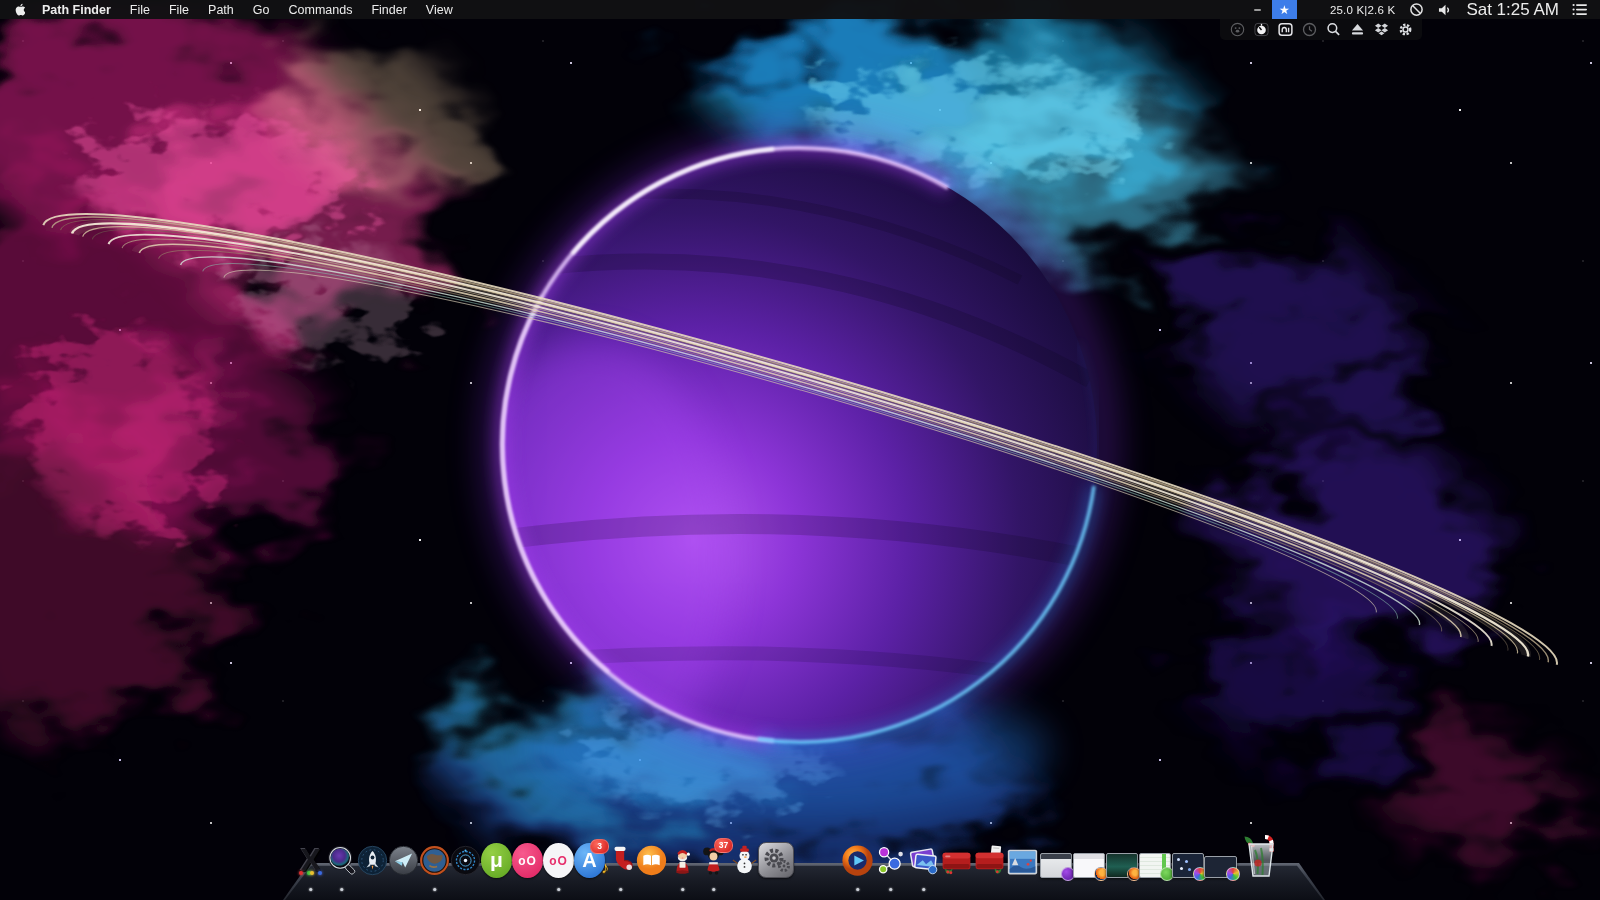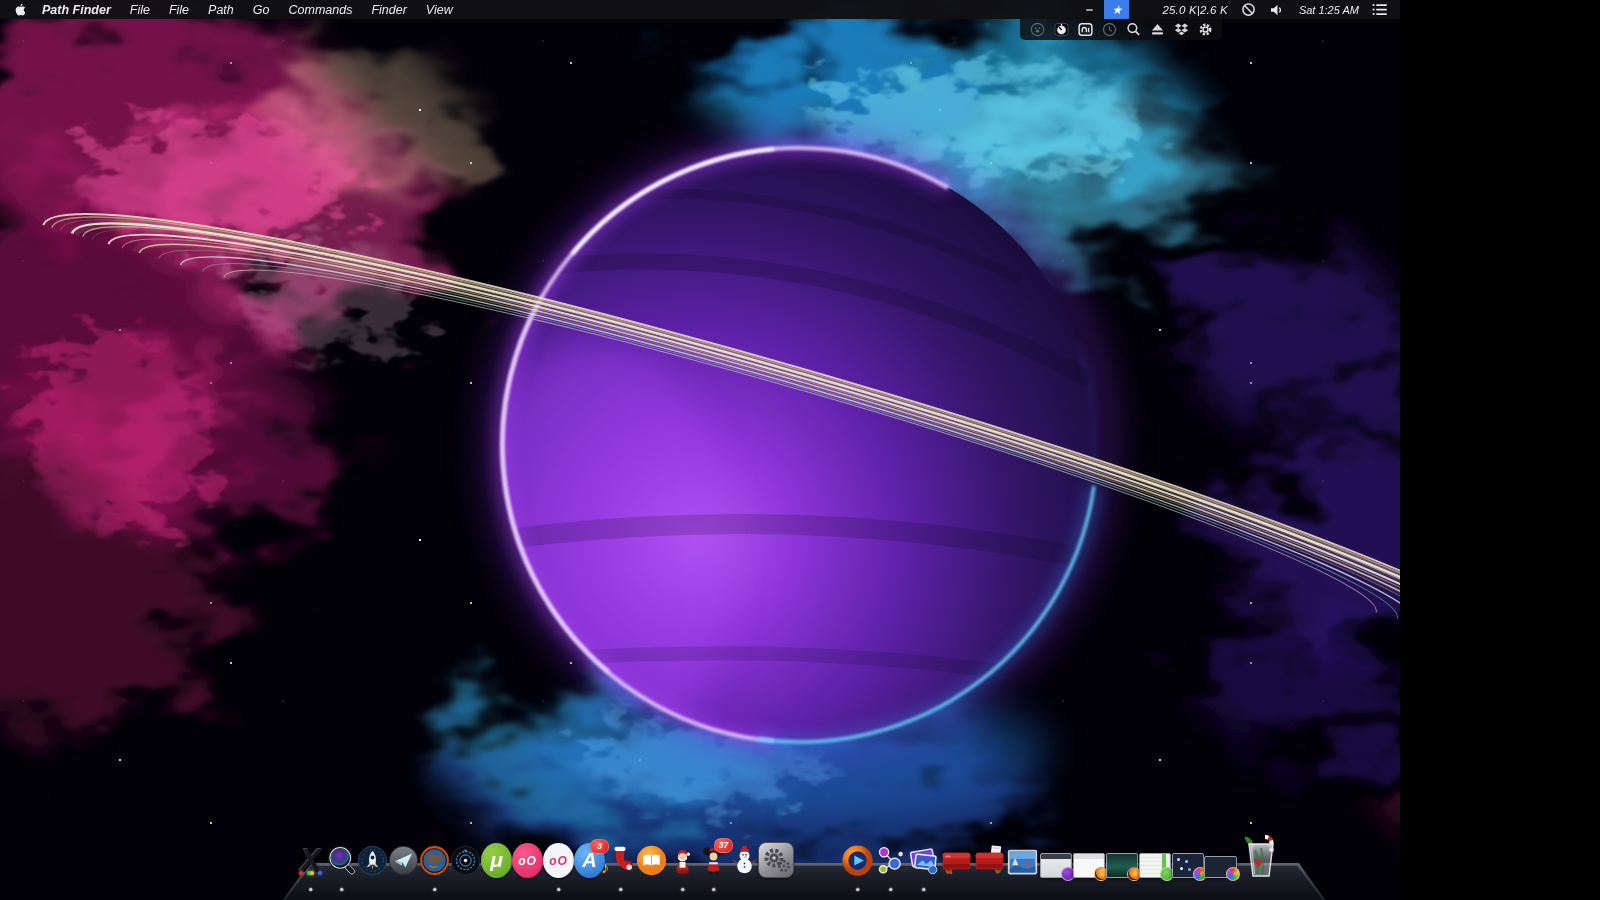--- a/index.html
+++ b/index.html
@@ -1,17 +1,17 @@
 <!DOCTYPE html>
 <html><head>
 <meta charset="utf-8">
 <style>
   html,body{margin:0;padding:0;background:#000;}
-  .screen{position:relative;width:1400px;height:900px;overflow:hidden;background:#020108;
-          font-family:"Liberation Sans",sans-serif;font-style:italic;-webkit-font-smoothing:antialiased;}
+  .screen{position:relative;width:1600px;height:900px;overflow:hidden;background:#020108;
+          font-family:"Liberation Sans",sans-serif;-webkit-font-smoothing:antialiased;}
 
   
   .stars{position:absolute;inset:0;}
   .stars-a{background-image:
     radial-gradient(1.3px 1.3px at 23px 41px, rgba(255,255,255,.95) 50%, transparent 55%),
     radial-gradient(1px 1px at 131px 97px, rgba(205,195,255,.85) 50%, transparent 55%),
     radial-gradient(1.5px 1.5px at 211px 163px, rgba(255,255,255,.75) 50%, transparent 55%),
     radial-gradient(1px 1px at 67px 183px, rgba(185,160,255,.75) 50%, transparent 55%),
     radial-gradient(1px 1px at 173px 29px, rgba(255,255,255,.6) 50%, transparent 55%),
     radial-gradient(1.1px 1.1px at 97px 137px, rgba(160,190,255,.7) 50%, transparent 55%);
@@ -34,21 +34,21 @@
     color:#ececec;display:flex;align-items:center;padding:0 12px;font-size:12.5px;z-index:60;}
   .mb-left{display:flex;align-items:center;gap:19px;}
   .mb-item{white-space:nowrap;cursor:default;}
   .mb-app{font-weight:bold;}
   .apple{display:flex;align-items:center;margin-right:-2px;}
   .mb-right{margin-left:auto;display:flex;align-items:center;gap:13px;}
   .bt-dash{width:7px;height:2px;background:#9a9a9a;border-radius:1px;}
   .star-chip{background:#3d7de9;height:19px;min-width:25px;display:flex;align-items:center;
     justify-content:center;color:#fff;font-size:12px;margin:0 -2px;}
   .mb-speed{font-size:11.5px;letter-spacing:.2px;margin-left:22px;}
-  .mb-clock{font-size:11px;}
+  .mb-clock{font-size:17px;}
 
   
   .extras-row{position:absolute;top:19px;right:178px;height:21px;background:rgba(14,14,16,.82);
     border-radius:0 0 5px 5px;display:flex;align-items:center;gap:8px;padding:0 9px;z-index:55;}
   .x-ic{width:16px;height:16px;display:flex;align-items:center;justify-content:center;}
   .dim{opacity:.45;}
 
   
   .dock{position:absolute;left:283px;bottom:0;width:1042px;height:66px;z-index:50;}
   .shelf-edge{position:absolute;inset:0;

